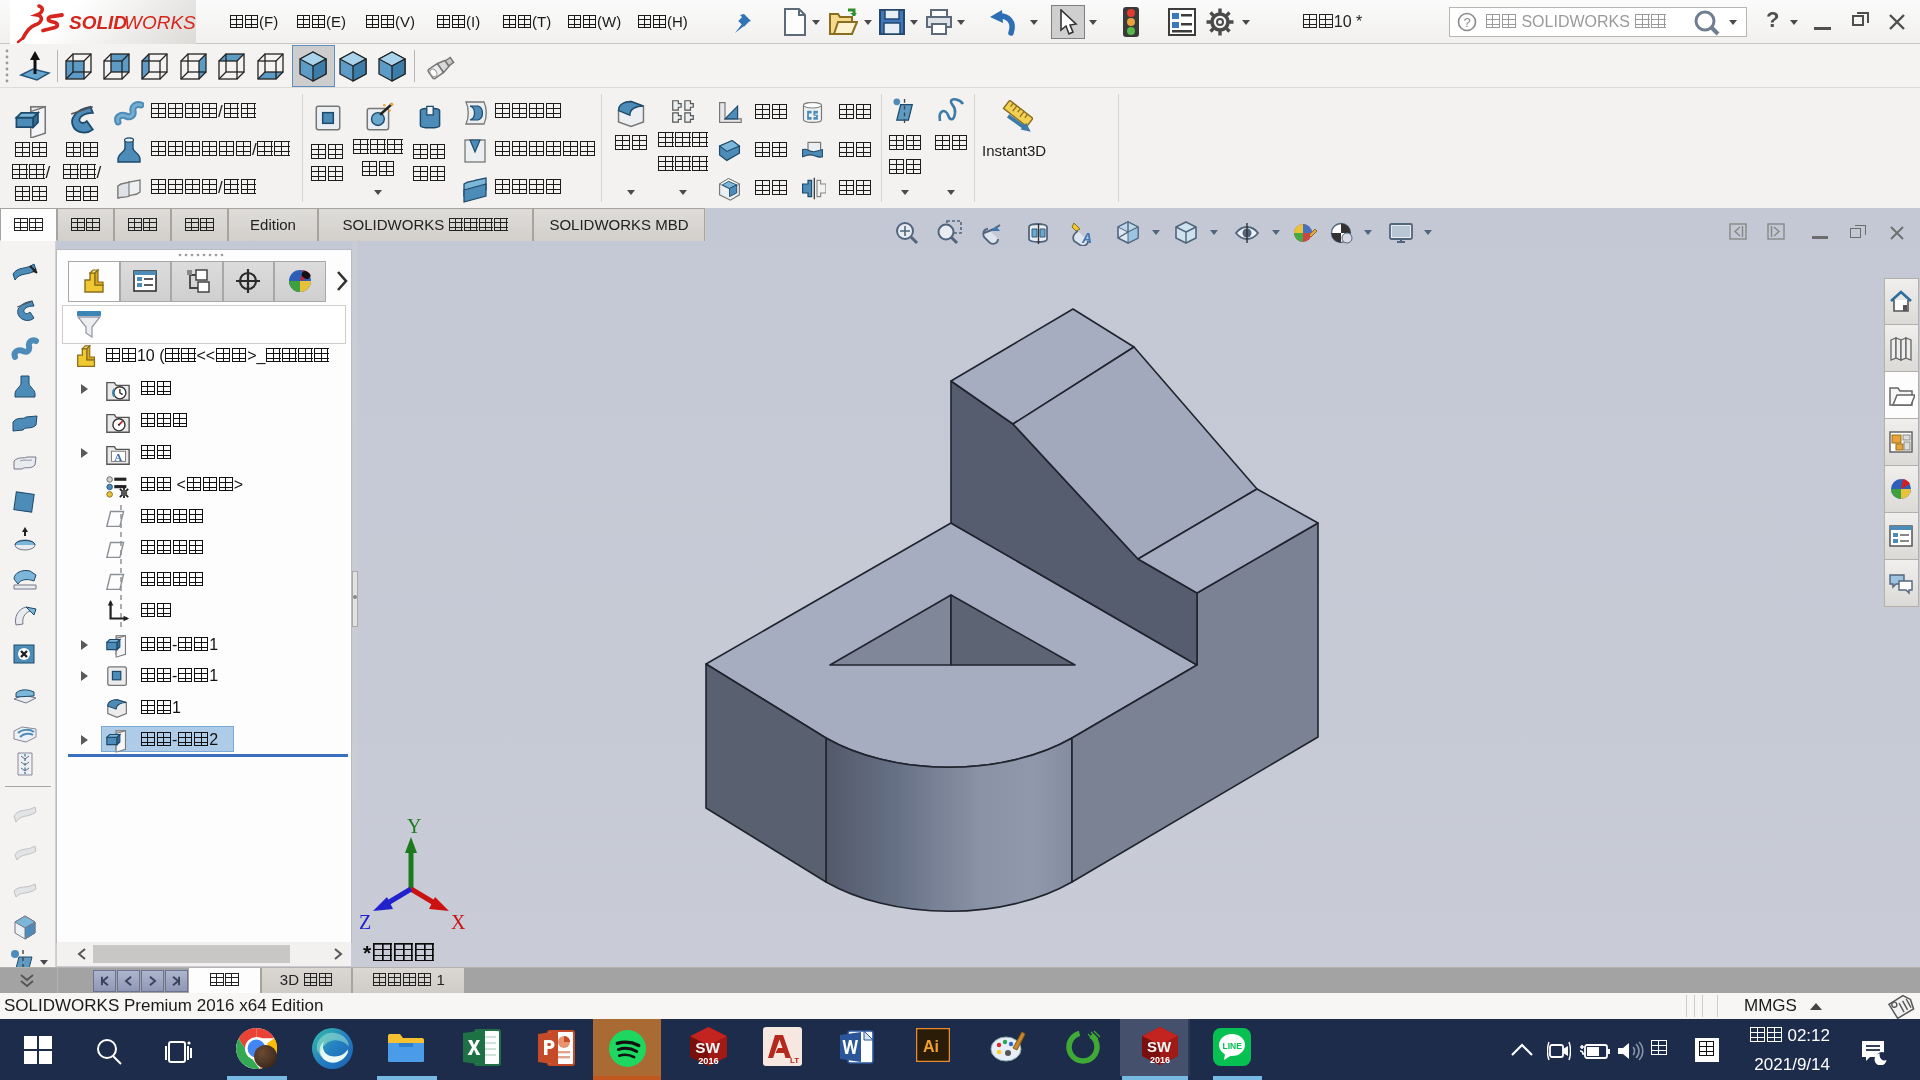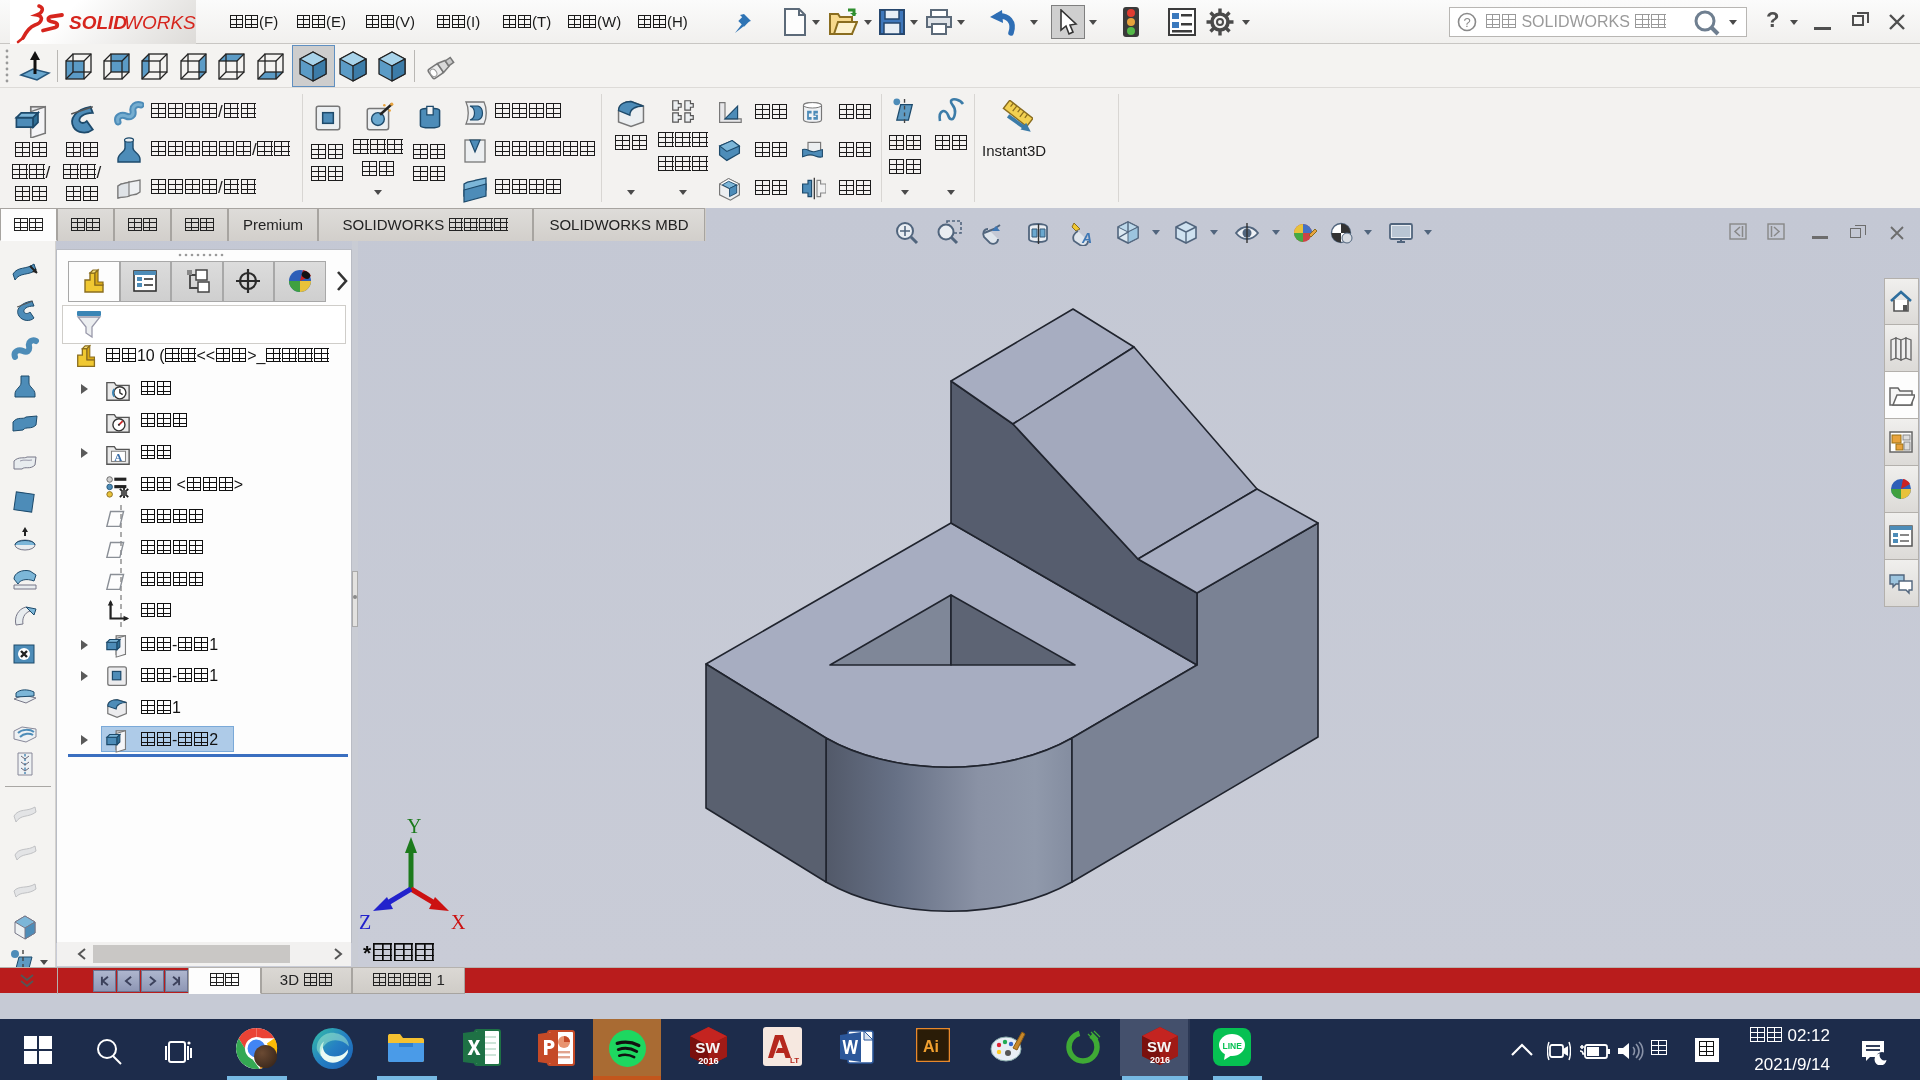--- a/index.html
+++ b/index.html
@@ -38,21 +38,21 @@
 
 #fmpanel{left:56px;top:249px;width:296px;height:694px;background:#fdfdfd;border:1px solid #b9bcc4}
 .arr{position:absolute;left:21px;top:9px;width:0;height:0;border-top:5px solid transparent;border-bottom:5px solid transparent;border-left:7px solid #5a5a5a}
 
 #fmscroll{left:57px;top:942px;width:294px;height:24px;background:#f2f1f0}
 
 #splitter{left:352px;top:241px;width:6px;height:726px;background:#c9ccd4}
 
 #rtools{left:1884px;top:278px;width:35px;height:330px}
 
-#motionstrip{left:0;top:967px;width:1920px;height:26px;background:#b91c1c;border-top:1px solid #b5b2ae}
+#motionstrip{left:0;top:967px;width:1920px;height:26px;background:#a3a3a3;border-top:1px solid #b5b2ae}
 .mtab{position:absolute;top:0;height:26px;background:linear-gradient(#dbd8d4,#cfccc7);border:1px solid #a7a4a0;border-top:none;font-size:15px;color:#222;text-align:center;line-height:24px}
 
 #statusbar{left:0;top:993px;width:1920px;height:26px;background:#f7f6f5;font-size:17px;color:#1a1a1a}
 
 #taskbar{left:0;top:1019px;width:1920px;height:61px;background:#1d2c4b}
 .ul{position:absolute;top:57px;height:4px;background:#76b9e3}
 </style></head><body>
 <div id="root">
 
 <div class="abs" id="viewport"></div>
@@ -170,20 +170,21 @@
  <svg class="abs" style="left:1205px;top:7px" width="30" height="30" viewBox="0 0 30 30">
         <g fill="none" stroke="#4a4a4a">
           <circle cx="15" cy="15" r="8" stroke-width="3.6"></circle>
           <circle cx="15" cy="15" r="3" stroke-width="2"></circle>
           <g stroke-width="3.4">
             <path d="M15 1.5 L15 6 M15 24 L15 28.5 M1.5 15 L6 15 M24 15 L28.5 15 M5.5 5.5 L8.6 8.6 M21.4 21.4 L24.5 24.5 M24.5 5.5 L21.4 8.6 M8.6 21.4 L5.5 24.5"></path>
           </g>
         </g>
       </svg>
  <span class="dd" style="left:1242px;top:20px"></span>
+ <div class="abs" id="parttitle"><i class="j"></i><i class="j"></i>10 *</div>
  <div class="abs" id="searchbox">
   <svg style="margin-left:7px" width="20" height="20" viewBox="0 0 20 20">
           <circle cx="10" cy="10" r="8.5" fill="none" stroke="#8a8a8a" stroke-width="1.6"></circle>
           <text x="6.5" y="14.5" font-size="13" fill="#8a8a8a">?</text>
         </svg>
   <span style="margin-left:8px;font-size:16px;color:#9a9a9a"><i class="j"></i><i class="j"></i> SOLIDWORKS <i class="j"></i><i class="j"></i></span>
  </div>
  <svg class="abs" style="left:1694px;top:10px" width="26" height="26" viewBox="0 0 26 26">
         <circle cx="11" cy="11" r="9" fill="none" stroke="#6f7f90" stroke-width="3"></circle>
         <line x1="17" y1="17" x2="24" y2="24" stroke="#6f7f90" stroke-width="4"></line>
@@ -469,21 +470,21 @@
         <path d="M28 28 L19 26 L24 20 Z" fill="#3c7ca8"></path>
       </svg>
       <div class="rtxt" style="left:982px;top:54px;font-size:15px">Instant3D</div>
       <span class="rsep" style="left:1118px"></span>
     </div>
 <div class="abs" id="tabstrip">
       <div class="tab act" style="left:0px;width:57px"><i class="j"></i><i class="j"></i></div>
       <div class="tab" style="left:57px;width:57px"><i class="j"></i><i class="j"></i></div>
       <div class="tab" style="left:114px;width:57px"><i class="j"></i><i class="j"></i></div>
       <div class="tab" style="left:171px;width:57px"><i class="j"></i><i class="j"></i></div>
-      <div class="tab" style="left:228px;width:90px">Premium</div>
+      <div class="tab" style="left:228px;width:90px">Edition</div>
       <div class="tab" style="left:318px;width:215px">SOLIDWORKS <i class="j"></i><i class="j"></i><i class="j"></i><i class="j"></i></div>
       <div class="tab" style="left:533px;width:172px">SOLIDWORKS MBD</div>
     </div>
 <svg class="abs" style="left:893px;top:219px" width="27" height="27" viewBox="0 0 27 27">
       <circle cx="12" cy="12" r="8" fill="#e9edf2" stroke="#51657d" stroke-width="2"></circle>
       <path d="M12 7 L12 17 M7 12 L17 12" stroke="#51657d" stroke-width="1.6"></path>
       <line x1="18" y1="18" x2="24" y2="24" stroke="#51657d" stroke-width="3"></line>
     </svg>
     <svg class="abs" style="left:935px;top:219px" width="27" height="27" viewBox="0 0 27 27">
       <rect x="12" y="2" width="14" height="12" fill="none" stroke="#51657d" stroke-width="1.6" stroke-dasharray="3 2"></rect>
@@ -854,20 +855,36 @@
         <path d="M8 4 L14 9 L8 14" fill="none" stroke="#3c415c" stroke-width="2.2"></path>
       </svg>
       <span class="abs" style="left:165px;top:2px;width:23px;height:22px;background:linear-gradient(#aeb6ce,#8e97b5);border:1px solid #6b7390"></span>
       <svg class="abs" style="left:167px;top:4px" width="19" height="18" viewBox="0 0 22 18">
         <path d="M14 4 L14 14 M7 4 L13 9 L7 14" fill="none" stroke="#3c415c" stroke-width="2.2"></path>
       </svg>
       <div class="mtab" style="left:188px;width:73px;background:#fdfdfd;border-bottom:1px solid #fdfdfd"><i class="j"></i><i class="j"></i></div>
       <div class="mtab" style="left:261px;width:91px">3D <i class="j"></i><i class="j"></i></div>
       <div class="mtab" style="left:352px;width:113px"><i class="j"></i><i class="j"></i><i class="j"></i><i class="j"></i> 1</div>
     </div>
+<div class="abs" id="statusbar">
+      <div class="abs" style="left:4px;top:3px;font-size:17px">SOLIDWORKS Premium 2016 x64 Edition</div>
+      <span class="abs" style="left:1686px;top:2px;width:1px;height:22px;background:#cfcdc9"></span>
+      <span class="abs" style="left:1694px;top:2px;width:1px;height:22px;background:#cfcdc9"></span>
+      <span class="abs" style="left:1702px;top:2px;width:1px;height:22px;background:#cfcdc9"></span>
+      <span class="abs" style="left:1717px;top:2px;width:1px;height:22px;background:#cfcdc9"></span>
+      <div class="abs" style="left:1744px;top:3px;font-size:17px">MMGS</div>
+      <span class="abs" style="left:1810px;top:10px;width:0;height:0;border-left:6px solid transparent;border-right:6px solid transparent;border-bottom:7px solid #444"></span>
+      <svg class="abs" style="left:1884px;top:0px" width="32" height="26" viewBox="0 0 32 26">
+        <g transform="rotate(-18 16 13)">
+          <path d="M6 8 L22 4 L28 10 L28 20 L10 24 Z" fill="#f2f2f2" stroke="#555" stroke-width="1.5"></path>
+          <circle cx="11" cy="10" r="2.5" fill="none" stroke="#555" stroke-width="1.4"></circle>
+          <path d="M16 10 L18 20 M20 9 L22 19 M24 8 L26 18" stroke="#555" stroke-width="1.4"></path>
+        </g>
+      </svg>
+    </div>
 <div class="abs" id="taskbar">
       <svg class="abs" style="left:24px;top:17px" width="28" height="28" viewBox="0 0 28 28">
         <g fill="#fff">
           <rect x="0" y="0" width="13" height="13"></rect>
           <rect x="15" y="0" width="13" height="13"></rect>
           <rect x="0" y="15" width="13" height="13"></rect>
           <rect x="15" y="15" width="13" height="13"></rect>
         </g>
       </svg>
       <svg class="abs" style="left:94px;top:18px" width="30" height="30" viewBox="0 0 30 30">

